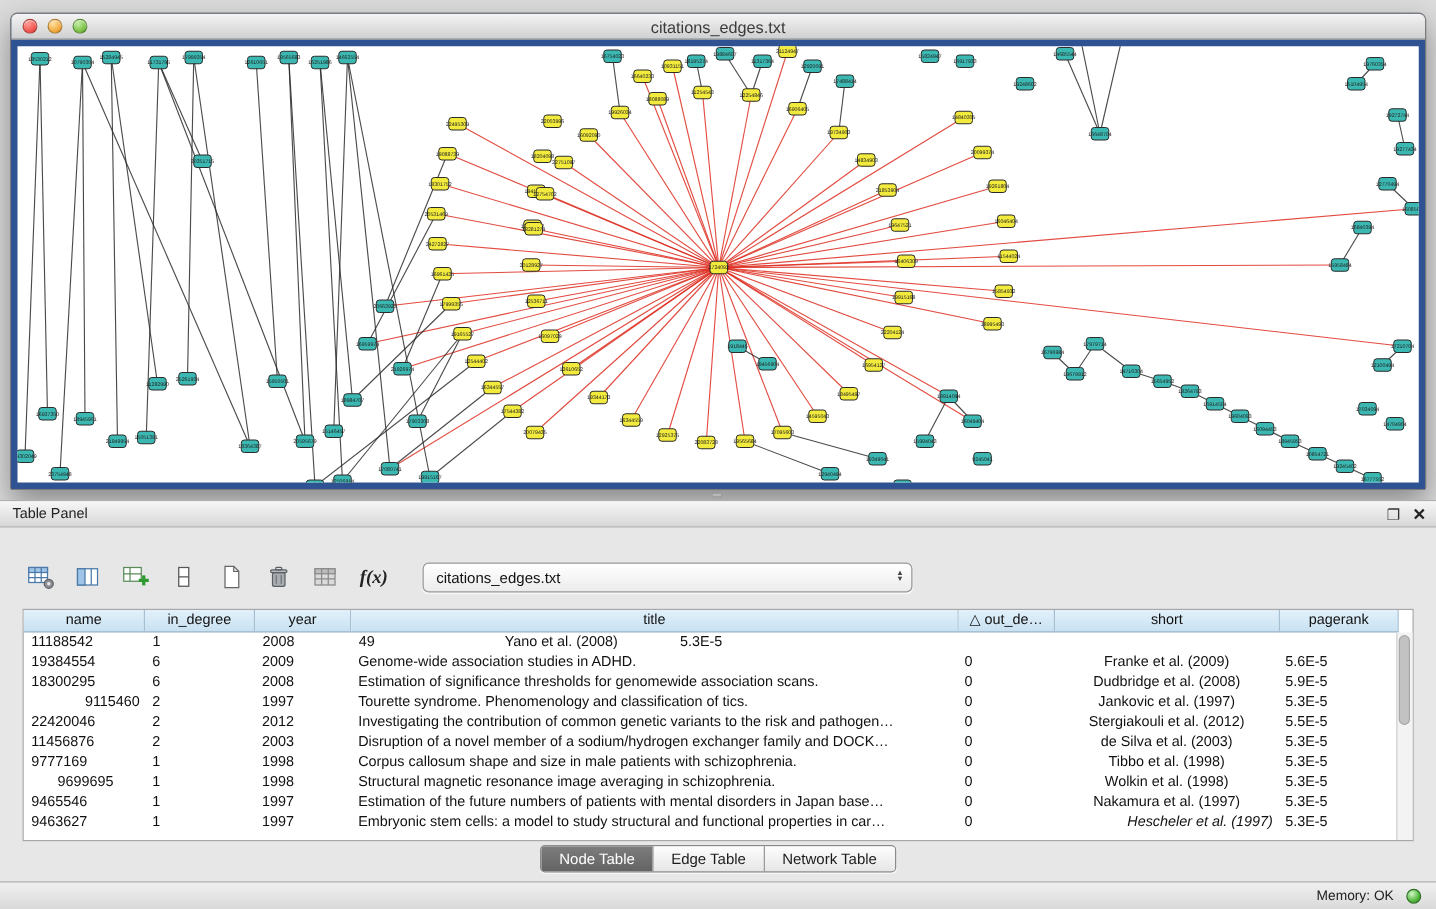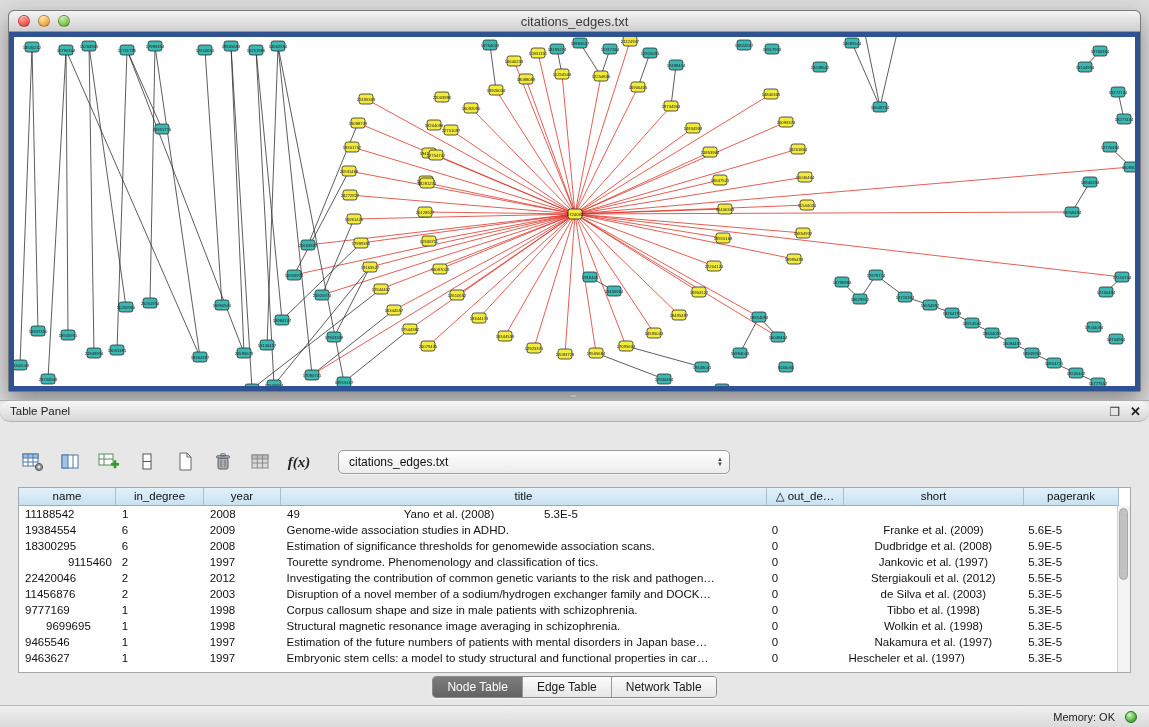--- a/index.html
+++ b/index.html
@@ -28,21 +28,21 @@
 
   
   .splitter { position:absolute; left:0; top:392px; width:1149px; height:8px; }
   .grip { position:absolute; left:569px; top:2px; width:9px; height:4px; border-radius:2px;
     background:#b9b9b9; border:1px solid #9a9a9a; }
 
   
   .table-panel { position:absolute; left:0; top:400px; width:1149px; height:305px;
     background:#e7e7e7; border-top:1px solid #aeaeae; }
   .panel-header { position:relative; height:21px;
-    background:linear-gradient(#f7f7f7,#d7d7d7); border-bottom:1px solid #b3b3b3;border-radius:10px; }
+    background:linear-gradient(#f7f7f7,#d7d7d7); border-bottom:1px solid #b3b3b3; }
   .panel-title { position:absolute; left:10px; top:0; line-height:21px; font-size:11.5px; color:#222; }
   .ph-icons { position:absolute; right:8px; top:0; height:21px; display:flex; align-items:center; gap:10px; }
   .ph-icon { font-size:12px; color:#333; cursor:default; line-height:1; }
   .ph-close { font-weight:bold; font-size:13px; color:#222; }
 
   .toolbar { position:absolute; left:20px; top:46px; height:30px; display:flex; align-items:center; gap:12px; }
   .tb-btn { width:26px; height:26px; display:flex; align-items:center; justify-content:center; }
   .fx { font-family:"Liberation Serif", serif; font-style:italic; font-weight:bold;
     font-size:15px; color:#222; }
   .net-select { margin-left:14px; width:392px; height:24px; border:1px solid #9b9b9b; border-radius:5px;
@@ -936,21 +936,21 @@
             <div class="td" style="width: 77px; text-align: left;">0</div>
             <div class="td" style="width: 180px; text-align: center;">Nakamura et al. (1997)</div>
             <div class="td" style="width: 95px; text-align: left;">5.3E-5</div>
           </div>
           <div class="tr">
             <div class="td" style="width: 97px; text-align: left;">9463627</div>
             <div class="td" style="width: 88px; text-align: left;">1</div>
             <div class="td" style="width: 77px; text-align: left;">1997</div>
             <div class="td" style="width: 486px; text-align: left;">Embryonic stem cells: a model to study structural and functional properties in car…</div>
             <div class="td" style="width: 77px; text-align: left;">0</div>
-            <div class="td" style="width: 180px; text-align: left;">Hescheler et al. (1997)</div>
+            <div class="td" style="width: 180px; text-align: right; font-style: italic;">Hescheler et al. (1997)</div>
             <div class="td" style="width: 95px; text-align: left;">5.3E-5</div>
           </div>
         </div>
       <div class="vscroll">
         <div class="vthumb"></div>
       </div>
     </div>
 
     <div class="tabs-row">
       <div class="tabs" id="tabs">

